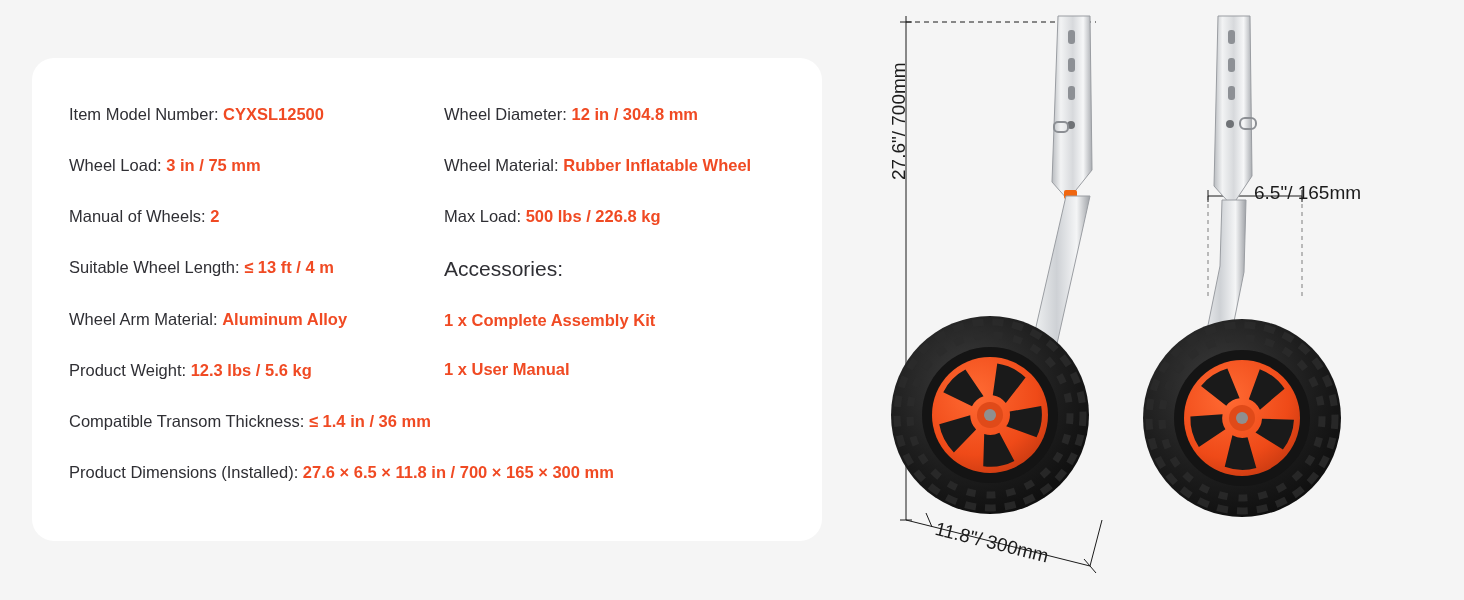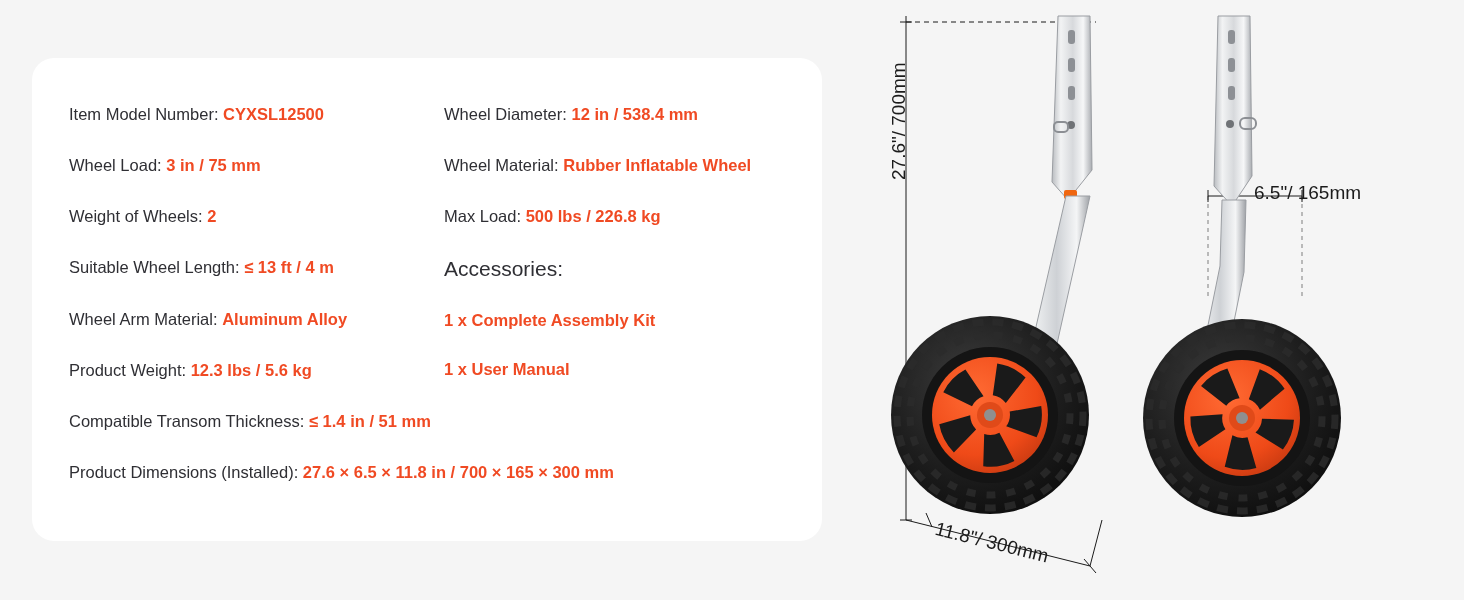--- a/index.html
+++ b/index.html
@@ -95,42 +95,42 @@
     <div class="spec-cols">
 
       <div class="col col-left">
         <div class="spec-row">
           <span class="label">Item Model Number: </span><span class="value">CYXSL12500</span>
         </div>
         <div class="spec-row">
           <span class="label">Wheel Load: </span><span class="value">3 in / 75 mm</span>
         </div>
         <div class="spec-row">
-          <span class="label">Weight of Wheels: </span><span class="value">2</span>
+          <span class="label">Manual of Wheels: </span><span class="value">2</span>
         </div>
         <div class="spec-row">
           <span class="label">Suitable Wheel Length: </span><span class="value">≤ 13 ft / 4 m</span>
         </div>
         <div class="spec-row">
           <span class="label">Wheel Arm Material: </span><span class="value">Aluminum Alloy</span>
         </div>
         <div class="spec-row">
           <span class="label">Product Weight: </span><span class="value">12.3 lbs / 5.6 kg</span>
         </div>
         <div class="spec-row">
-          <span class="label">Compatible Transom Thickness: </span><span class="value">≤ 1.4 in / 51 mm</span>
+          <span class="label">Compatible Transom Thickness: </span><span class="value">≤ 1.4 in / 36 mm</span>
         </div>
         <div class="spec-row">
           <span class="label">Product Dimensions (Installed): </span><span class="value">27.6 × 6.5 × 11.8 in / 700 × 165 × 300 mm</span>
         </div>
       </div>
 
       <div class="col col-right">
         <div class="spec-row">
-          <span class="label">Wheel Diameter: </span><span class="value">12 in / 538.4 mm</span>
+          <span class="label">Wheel Diameter: </span><span class="value">12 in / 304.8 mm</span>
         </div>
         <div class="spec-row">
           <span class="label">Wheel Material: </span><span class="value">Rubber Inflatable Wheel</span>
         </div>
         <div class="spec-row">
           <span class="label">Max Load: </span><span class="value">500 lbs / 226.8 kg</span>
         </div>
         <div class="acc-head">Accessories:</div>
         <div class="acc-item">1 x Complete Assembly Kit</div>
         <div class="acc-item">1 x User Manual</div>

